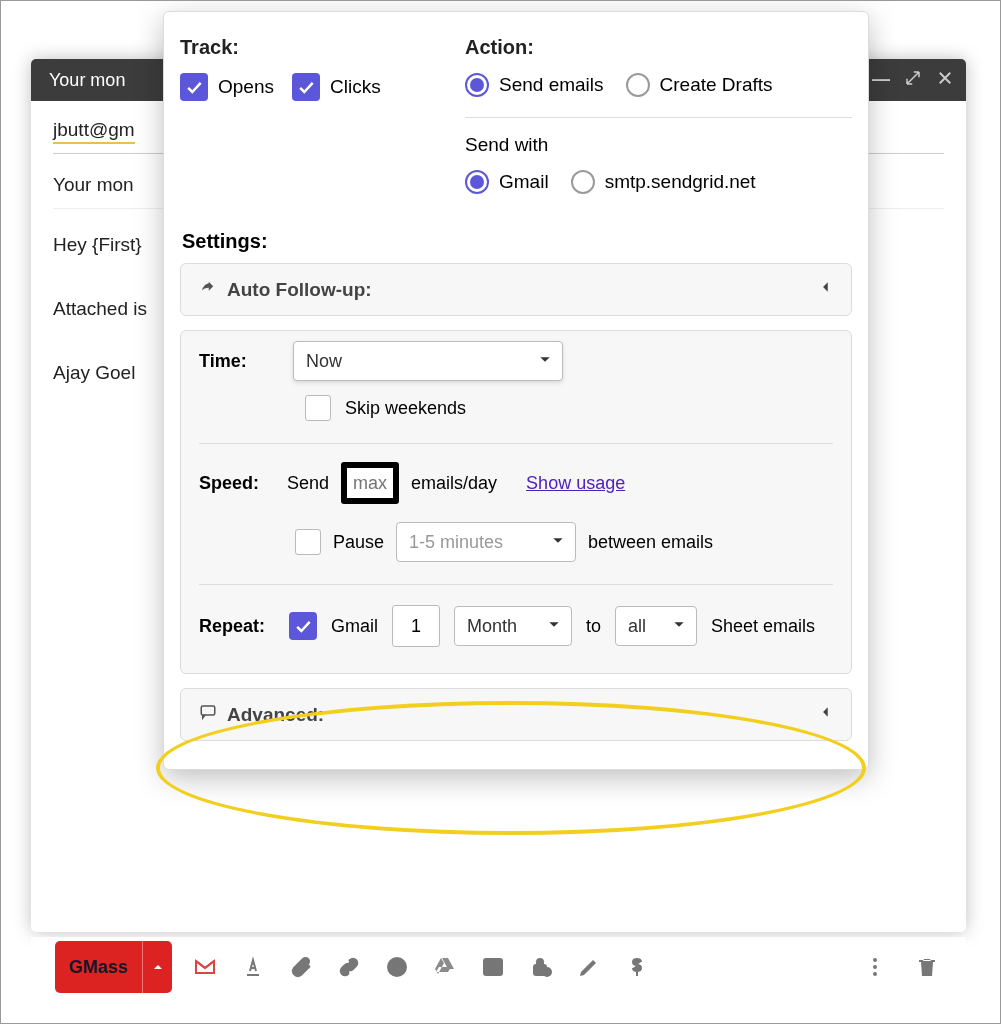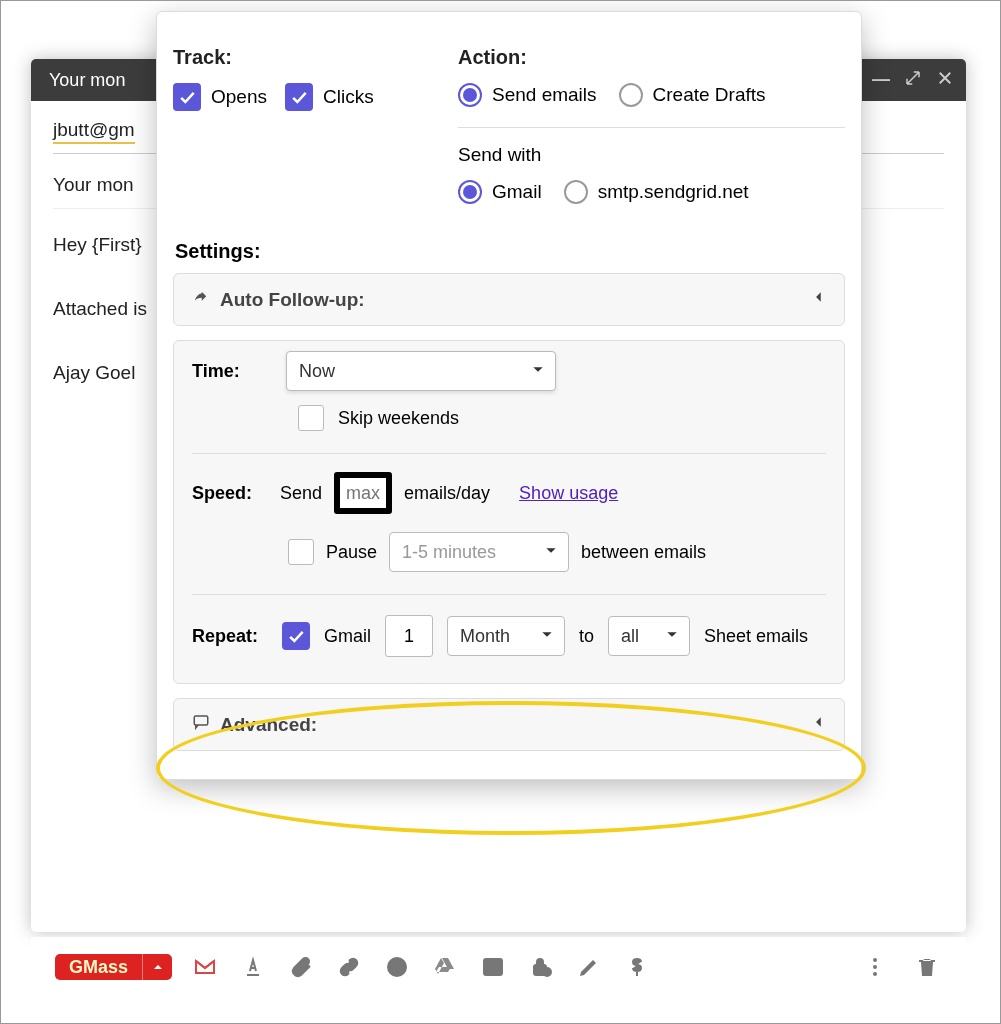--- a/index.html
+++ b/index.html
@@ -51,27 +51,27 @@
     border-bottom: 1px solid #eee;
     padding: 14px 0 12px 0;
     font-weight: 400;
   }
   .msg-body { padding-top: 18px; font-size: 19px; line-height: 1.9; }
   .msg-body p { margin: 0 0 28px 0; }
 
   
   .gmass-popup {
     position: absolute;
-    left: 155px; top: 10px;
+    left: 162px; top: 10px;
     width: 706px;
     background: #fff;
     border: 1px solid #dcdcdc;
     box-shadow: 0 8px 28px rgba(0,0,0,0.25);
     border-radius: 6px;
-    padding: 16px 16px 14px 16px;
+    padding: 6px 16px 14px 16px;
     font-size: 18px;
     z-index: 5;
   }
   .pop-top-row { display: flex; margin-top: 18px; }
   .pop-col-left { width: 285px; }
   .pop-col-right { flex: 1; }
   .sect-label { font-weight: 700; font-size: 20px; color: #222; margin-bottom: 14px; }
   .chk-row { display: flex; align-items: center; gap: 18px; }
   .chk {
     width: 28px; height: 28px;
@@ -165,22 +165,22 @@
   .compose-toolbar {
     position: absolute;
     left: 30px; bottom: 26px;
     width: 935px; height: 60px;
     background: #fff;
     display: flex; align-items: center;
     padding: 0 24px;
     gap: 18px;
   }
   .gmass-btn {
-    background: #d22; color: #fef9c3; font-weight: 700;
-    height: 26px; border-radius: 5px;
+    background: #d22; color: #0f172a; font-weight: 700;
+    height: 52px; border-radius: 5px;
     display: flex; align-items: center;
     overflow: hidden;
   }
   .gmass-btn .main { padding: 0 14px; font-size: 18px; }
   .gmass-btn .drop { width: 30px; border-left: 1px solid rgba(255,255,255,0.4); display:flex;align-items:center;justify-content:center;height:100%; }
   .gmass-btn .drop svg { width: 12px; height: 12px; fill: #fff; }
   .tb-icon { color: #777; display:flex; align-items:center; justify-content:center; width: 30px; height: 30px; cursor: pointer; }
   .tb-icon svg { width: 24px; height: 24px; fill: #777; }
   .tb-icon.m svg { fill: #d44; }
   .tb-right { margin-left: auto; display: flex; gap: 22px; }

